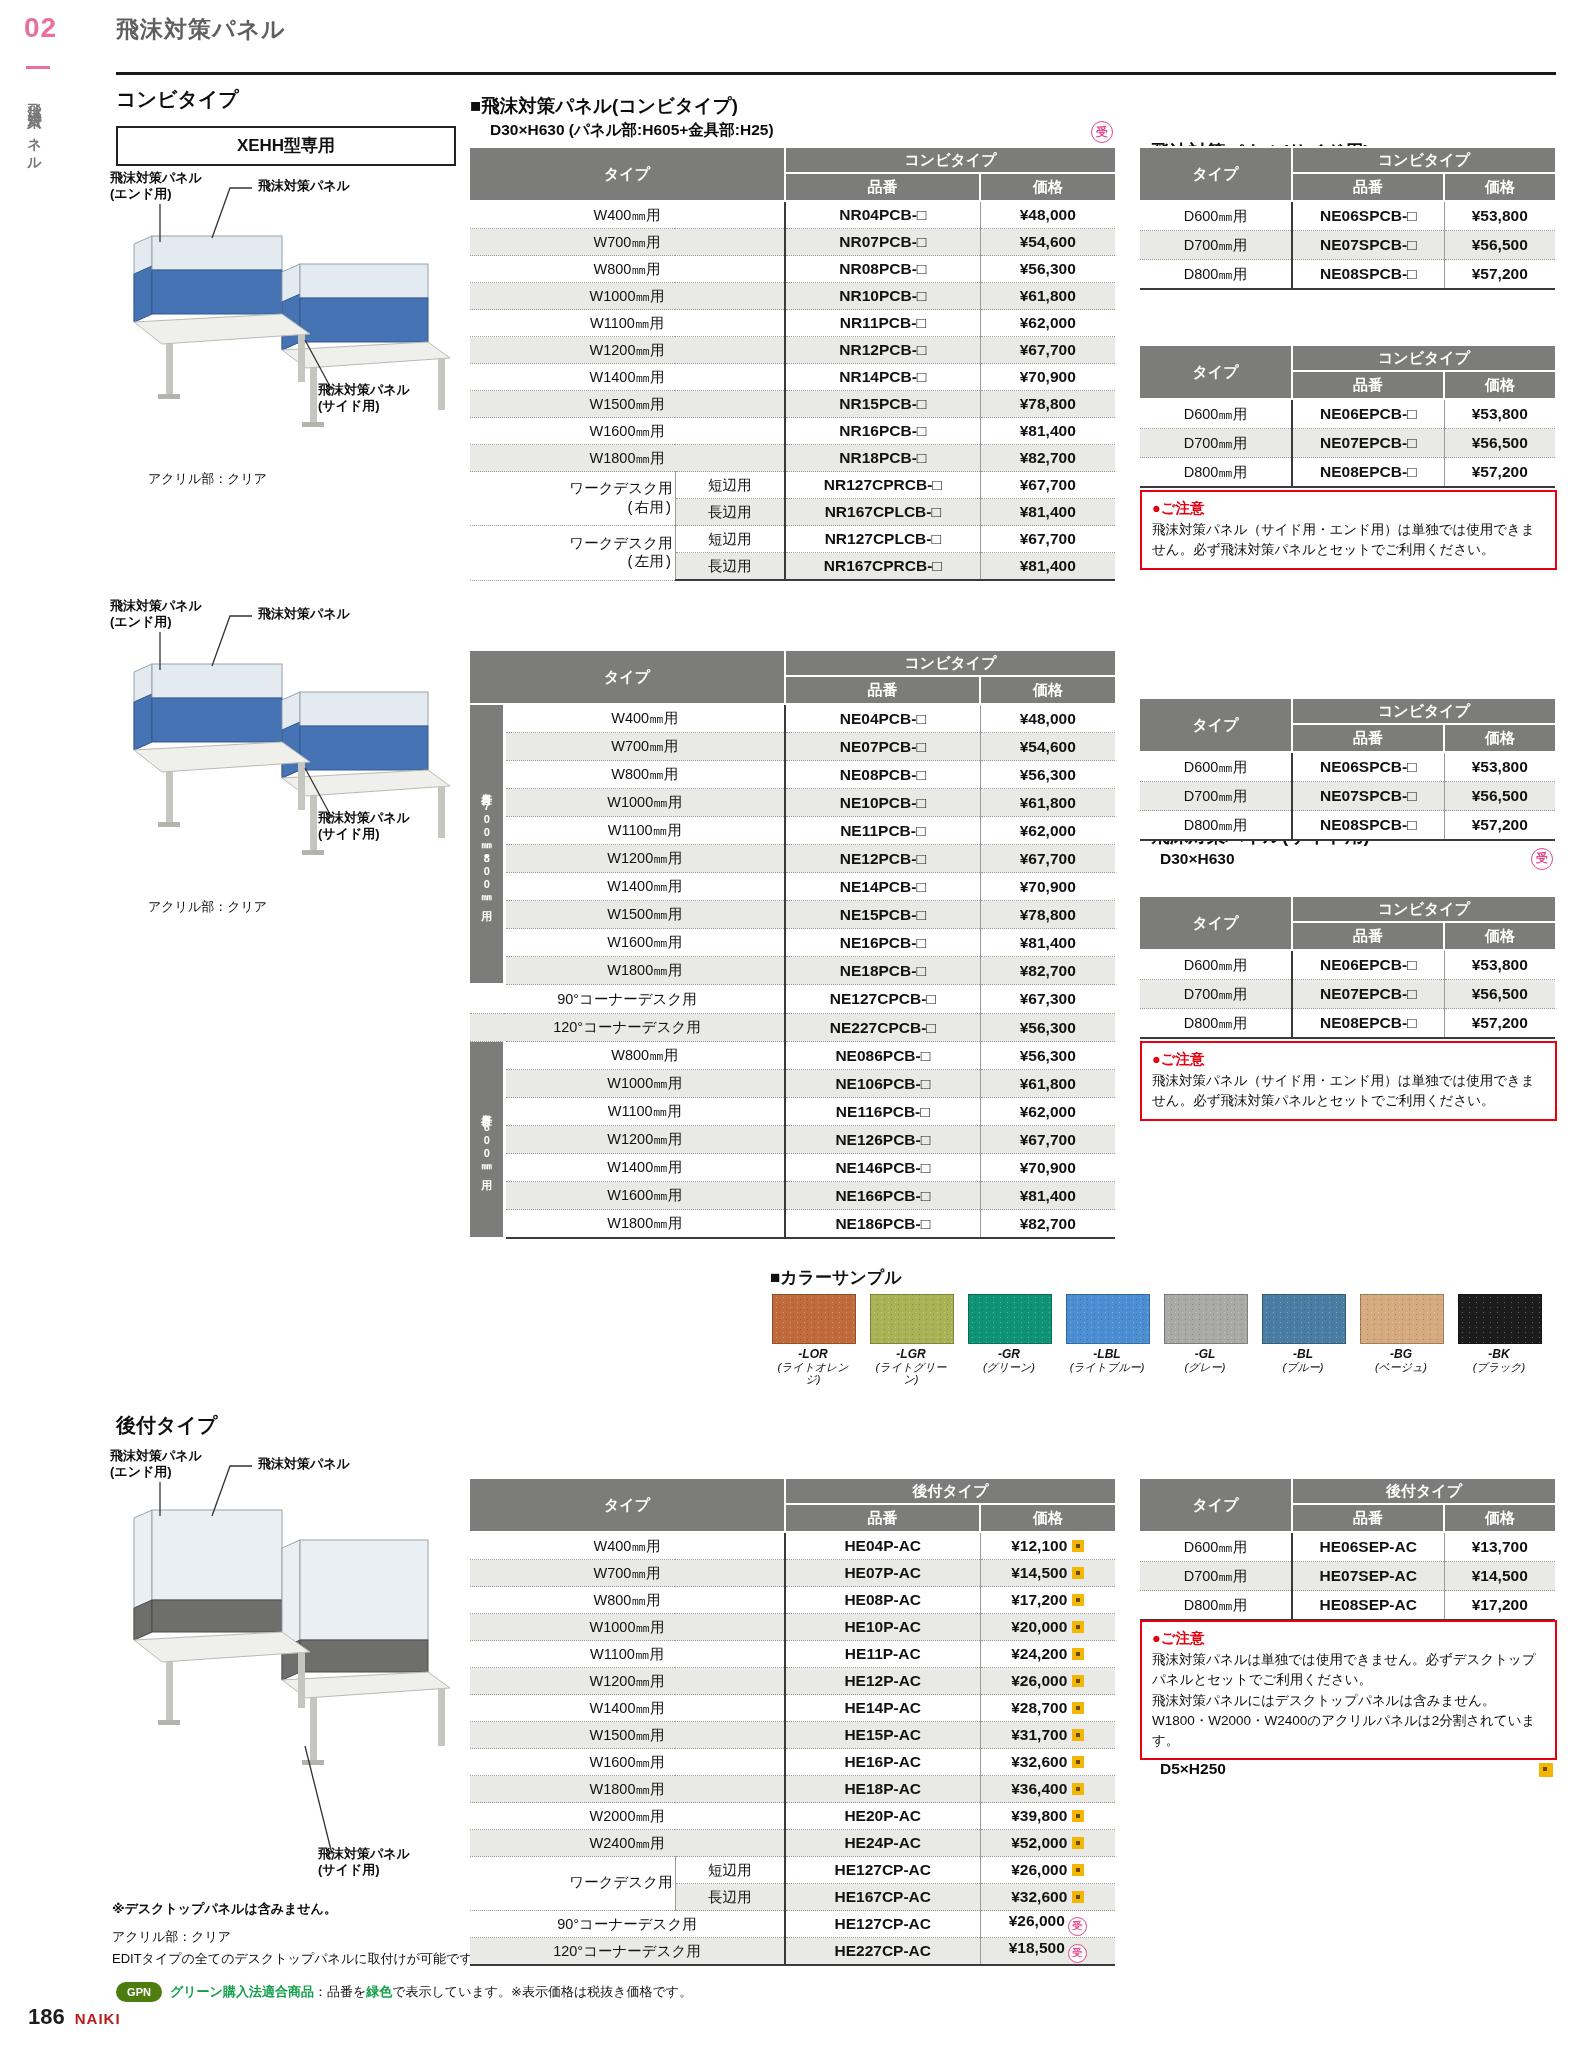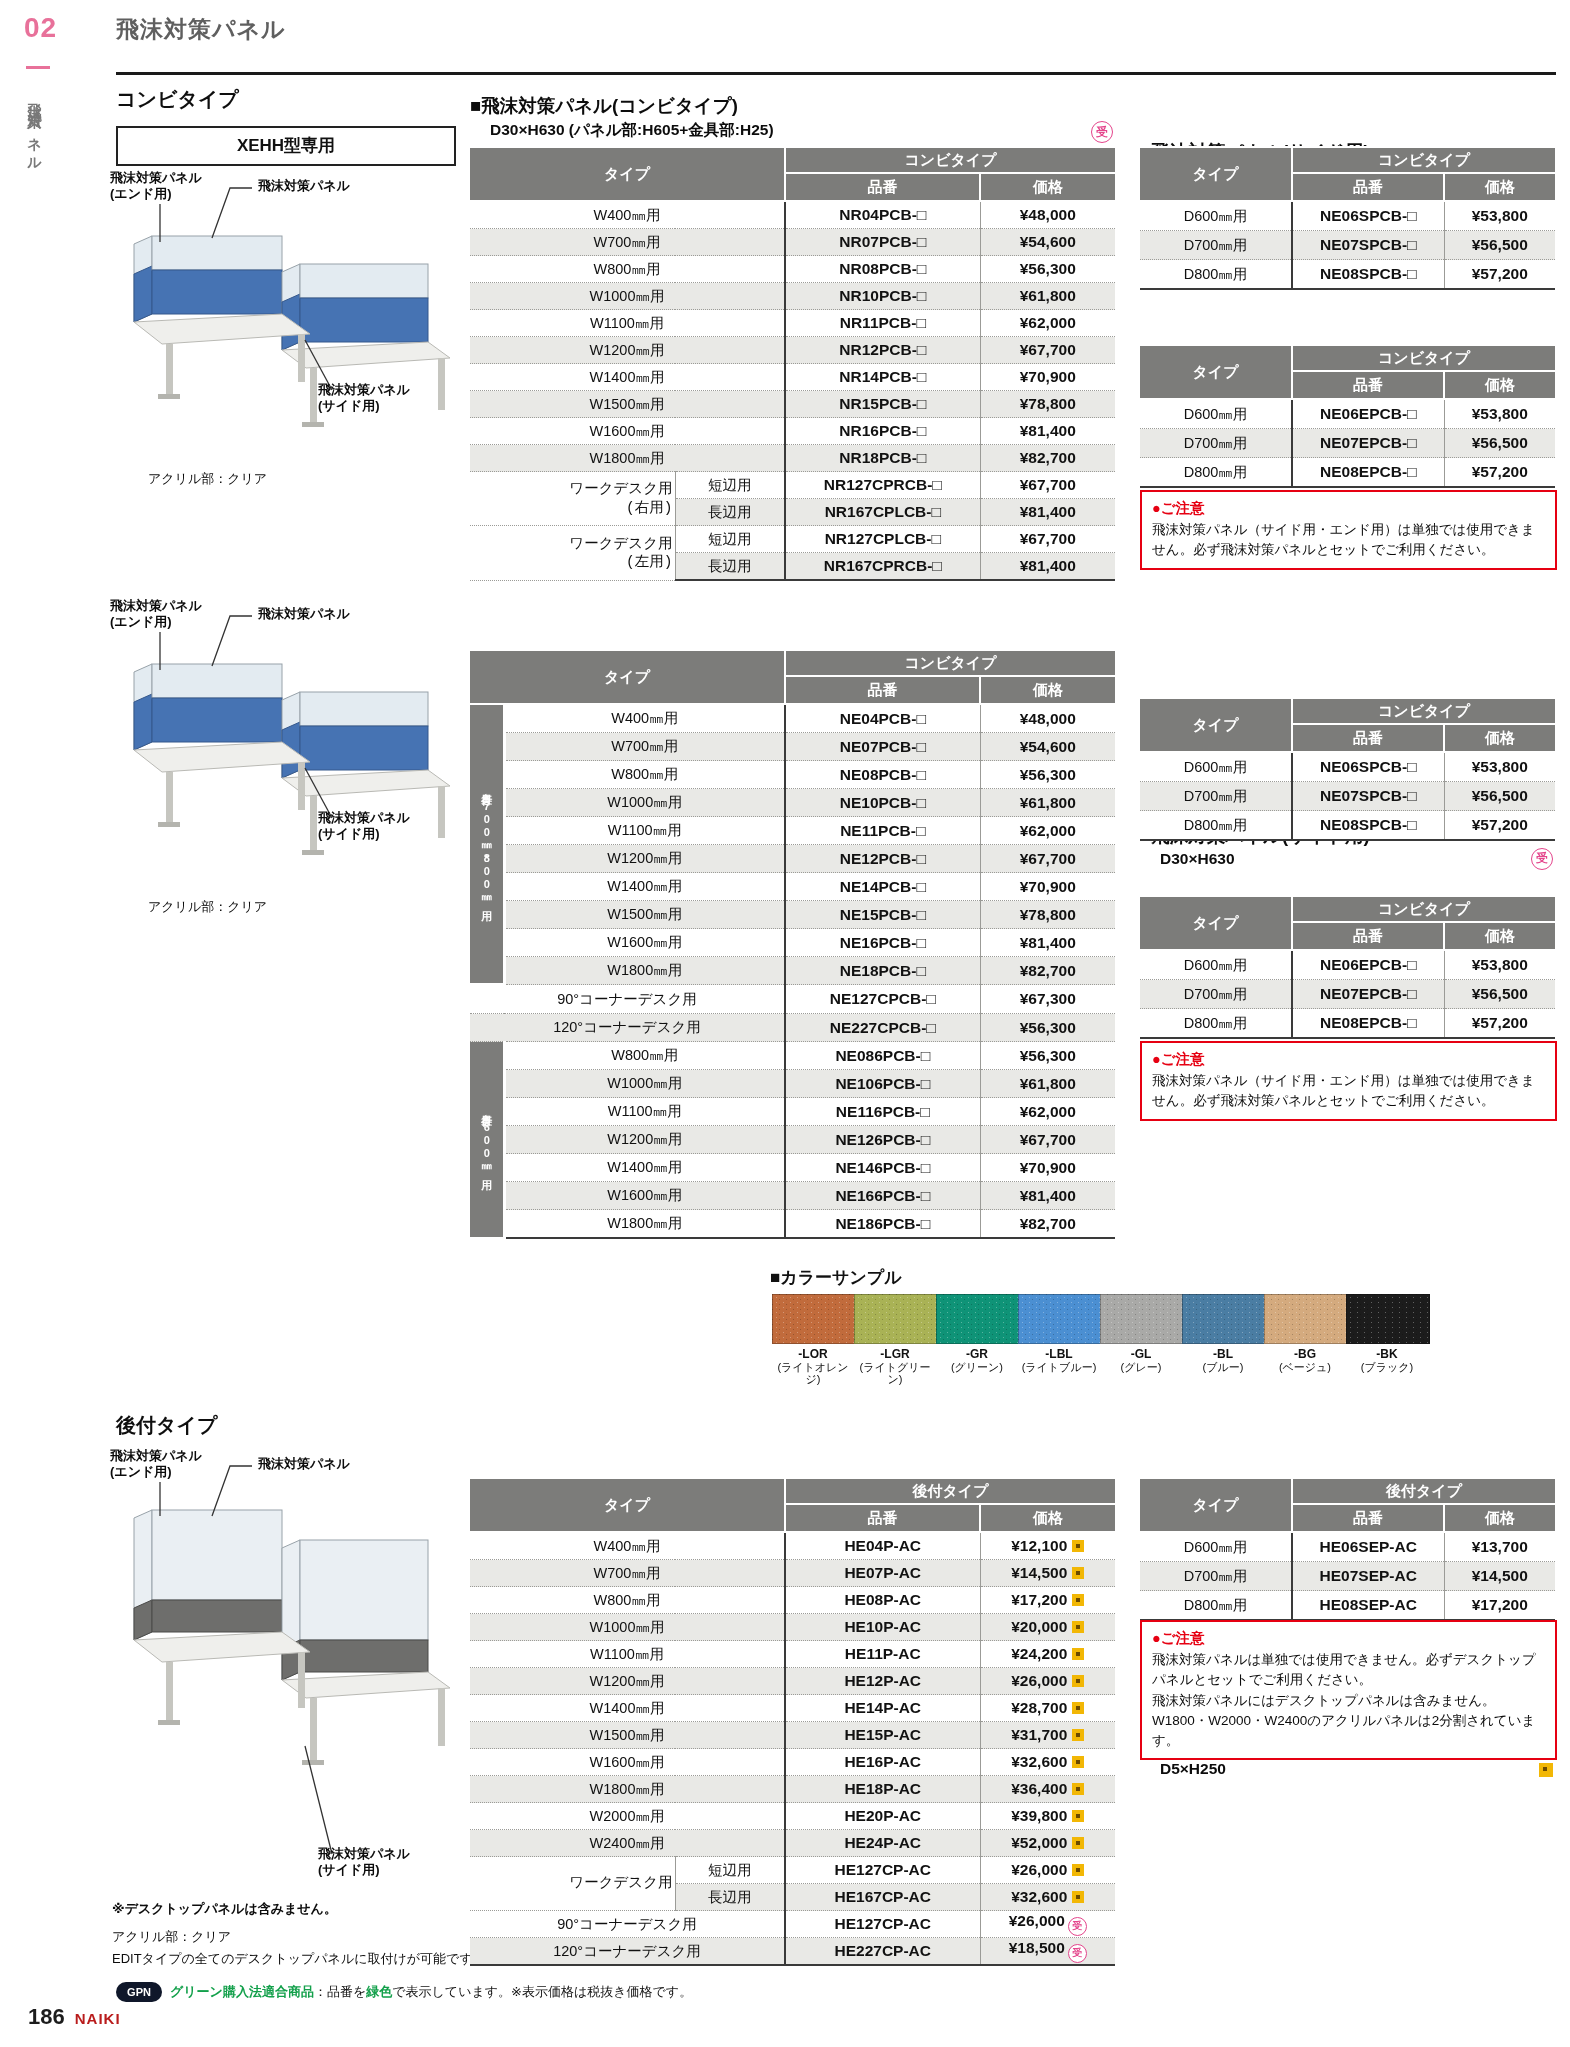--- a/index.html
+++ b/index.html
@@ -56,31 +56,31 @@
   .notebox .nb{font-size:13.5px;line-height:1.5;white-space:pre-line;color:#0c0c0c;}
 
   
   .illus{position:absolute;}
   .ill-label{position:absolute;font-size:13px;font-weight:bold;line-height:1.25;white-space:pre-line;color:#0c0c0c;}
   .ill-cap{position:absolute;font-size:13px;color:#0c0c0c;}
   .callouts{position:absolute;left:0;top:0;pointer-events:none;}
 
   
   .col-title{font-size:17px;font-weight:bold;}
-  .swatches{display:flex;}
+  .swatches{display:flex;gap:16px;font-style:italic;}
   .sw{width:82px;}
   .chip{width:82px;height:48px;border:1px solid rgba(0,0,0,.25);
         background-image:radial-gradient(rgba(255,255,255,.30) 18%,transparent 19%),radial-gradient(rgba(0,0,0,.22) 18%,transparent 19%);
         background-size:7px 5px,7px 5px;background-position:0 0,3px 2px;}
   .sw-code{font-size:12px;font-weight:bold;text-align:center;margin-top:3px;}
   .sw-name{font-size:11px;text-align:center;line-height:1.1;}
 
   
   .smallnote{font-size:13px;color:#0c0c0c;}
-  .gpn-badge{display:inline-flex;align-items:center;justify-content:center;min-width:36px;height:20px;padding:0 5px;background:#0f172a;border-radius:10px;color:#fff;font-size:11px;font-weight:bold;}
+  .gpn-badge{display:inline-flex;align-items:center;justify-content:center;min-width:36px;height:20px;padding:0 5px;background:#4d7c0f;border-radius:10px;color:#fff;font-size:11px;font-weight:bold;}
   .foot-text{font-size:13px;}
   .green{color:#13a04b;font-weight:bold;}
   .pnum{font-size:22px;font-weight:bold;color:#1c1c1c;}
   .brand{font-size:15px;color:#b91c1c;font-weight:bold;letter-spacing:1px;}
 </style>
 </head>
 <body>
 
 <div class="page">
 

